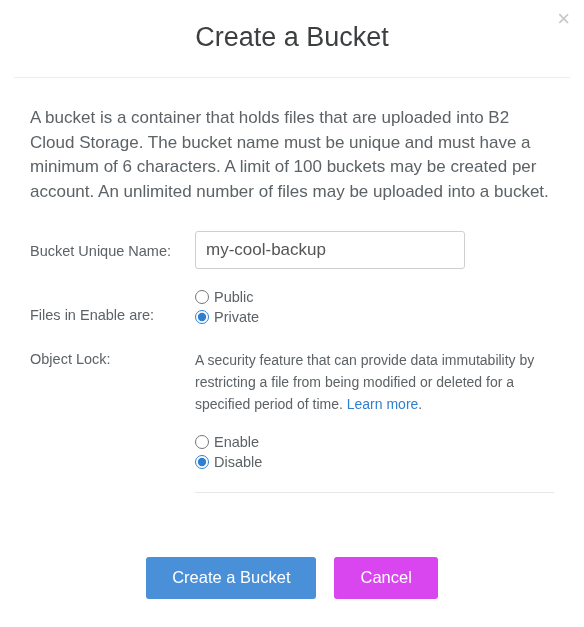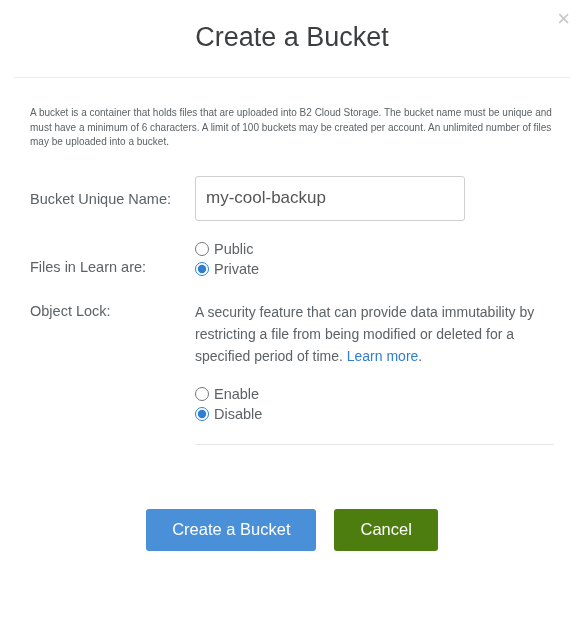--- a/index.html
+++ b/index.html
@@ -29,21 +29,21 @@
     font-weight: 400;
     color: #3c3e40;
     padding: 22px 0 24px 0;
     border-bottom: 1px solid #ececec;
     margin: 0 14px;
   }
   .body {
     padding: 28px 30px 0 30px;
   }
   .desc {
-    font-size: 10px;
+    font-size: 17px;
     line-height: 1.45;
     color: #5c6266;
     margin-bottom: 26px;
   }
   .form-row {
     display: flex;
     align-items: flex-start;
     margin-bottom: 20px;
   }
   .form-row.align-center { align-items: center; margin-top: 8px; }
@@ -52,21 +52,21 @@
     flex: 0 0 165px;
     font-size: 14.5px;
     color: #5c6266;
     padding-top: 2px;
   }
   .form-field {
     flex: 1;
   }
   .text-input {
     width: 270px;
-    height: 45px;
+    height: 38px;
     padding: 6px 10px;
     font-size: 17px;
     color: #555;
     border: 1px solid #cfcfcf;
     border-radius: 3px;
     font-family: inherit;
   }
   .radio-line {
     display: flex;
     align-items: center;
@@ -104,21 +104,21 @@
     height: 42px;
     padding: 0 26px;
     border: none;
     border-radius: 3px;
     font-size: 16.5px;
     font-family: inherit;
     cursor: pointer;
     color: #fff;
   }
   .btn-primary { background: #4a90d9; }
-  .btn-secondary { background: #4d7c0f; }
+  .btn-secondary { background: #d946ef; }
 </style>
 </head>
 <body>
 
 <div class="modal">
 
   <div class="close">×</div>
 
   <div class="title">Create a Bucket</div>
 
@@ -127,21 +127,21 @@
     <div class="desc">A bucket is a container that holds files that are uploaded into B2 Cloud Storage. The bucket name must be unique and must have a minimum of 6 characters. A limit of 100 buckets may be created per account. An unlimited number of files may be uploaded into a bucket.</div>
 
     <div class="form-row align-center">
       <div class="form-label">Bucket Unique Name:</div>
       <div class="form-field">
         <input type="text" class="text-input" value="my-cool-backup" style="">
       </div>
     </div>
 
     <div class="form-row">
-      <div class="form-label" style="padding-top:18px">Files in Learn are:</div>
+      <div class="form-label" style="padding-top:18px">Files in Enable are:</div>
       <div class="form-field">
         <label class="radio-line">
           <input type="radio" name="visibility" style="">
           <span>Public</span>
         </label>
         <label class="radio-line">
           <input type="radio" name="visibility" checked="" style="">
           <span>Private</span>
         </label>
       </div>

